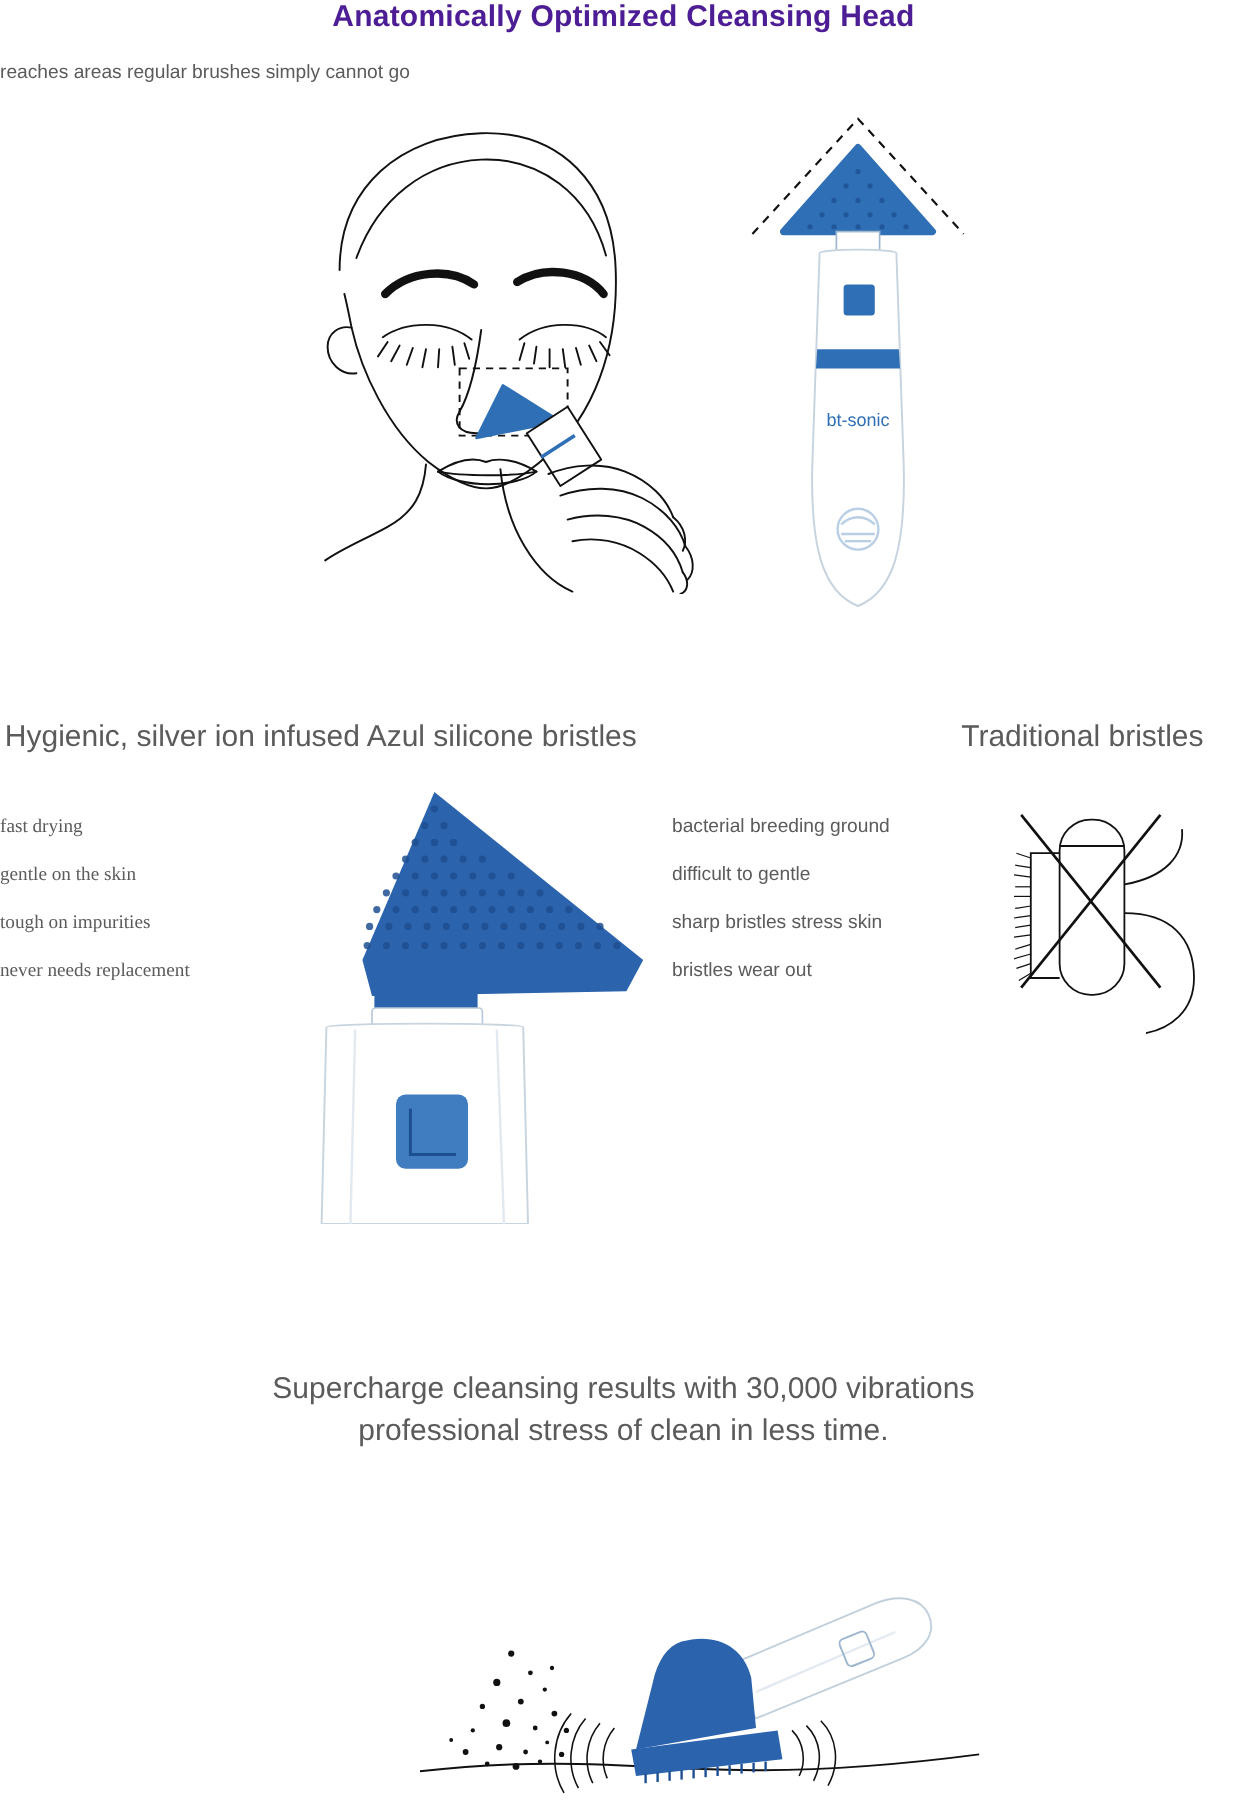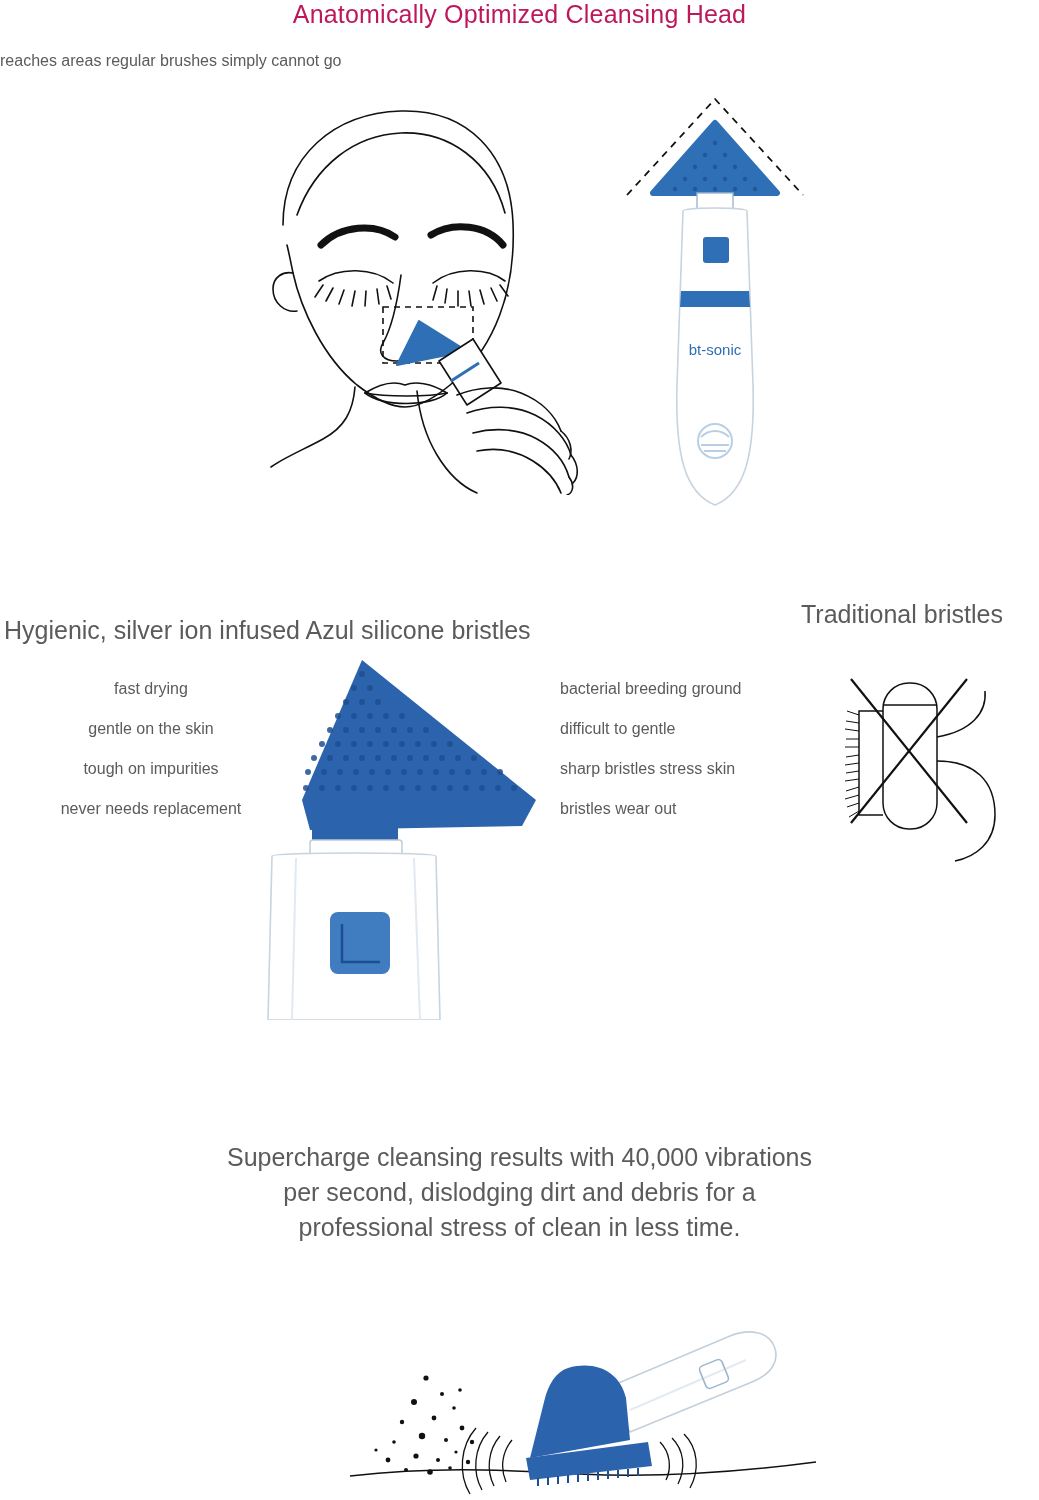--- a/index.html
+++ b/index.html
@@ -22,22 +22,22 @@
   }
 
   
   .sec1-title {
     position: absolute;
     top: 0px;
     left: 0;
     width: 1039px;
     text-align: center;
     font-size: 25px;
-    font-weight: 400;
-    color: #be185d;
+    font-weight: 700;
+    color: #4c1d95;
     letter-spacing: 0.2px;
   }
   .sec1-sub {
     position: absolute;
     top: 52px;
     left: 0;
     width: 1039px;
     text-align: left;
     font-size: 16px;
     font-weight: 300;
@@ -60,37 +60,37 @@
   }
 
   
   .sec2-title-left {
     position: absolute;
     top: 600px;
     left: 4px;
     font-size: 25px;
     font-weight: 300;
     color: #5b5b5b;
-    margin-top: 16px;
   }
   .sec2-title-right {
     position: absolute;
     top: 600px;
     left: 765px;
     font-size: 25px;
     font-weight: 300;
     color: #5b5b5b;
     margin-left: 36px;
   }
   .left-bullets {
     position: absolute;
     left: 0px;
     top: 680px;
     width: 302px;
-    text-align: center;
+    text-align: left;
+    font-family: Liberation Serif, serif;
   }
   .left-bullets div {
     font-size: 16px;
     font-weight: 300;
     color: #5b5b5b;
     margin-bottom: 22px;
     white-space: nowrap;
   }
   .right-bullets {
     position: absolute;
@@ -370,22 +370,21 @@
       <path d="M92,72 C126,66 142,48 140,26"></path>
     </g>
 
     <g stroke="#111111" stroke-width="2.2">
       <line x1="6" y1="14" x2="122" y2="158"></line>
       <line x1="122" y1="14" x2="6" y2="158"></line>
     </g>
   </svg>
 
   <div class="sec3-text">
-    <div>Supercharge cleansing results with 40,000 vibrations</div>
-    <div>per second, dislodging dirt and debris for a</div>
+    <div>Supercharge cleansing results with 30,000 vibrations</div>
     <div>professional stress of clean in less time.</div>
   </div>
 
   <svg class="vibration-art" viewBox="0 0 500 210">
 
     <path d="M20,186 C110,176 170,180 250,184 C330,188 410,182 486,172" fill="none" stroke="#111111" stroke-width="1.6"></path>
 
     <path d="M272,100 L400,46 C420,38 438,42 444,56 C450,70 442,84 422,92 L300,142 Z" fill="#ffffff" stroke="#c2d0dc" stroke-width="1.6"></path>
     <line x1="300" y1="120" x2="416" y2="70" stroke="#e3eaf1" stroke-width="2"></line>
     <rect x="372" y="72" width="24" height="24" rx="4" fill="none" stroke="#9db6ce" stroke-width="1.6" transform="rotate(-22 384 84)"></rect>

